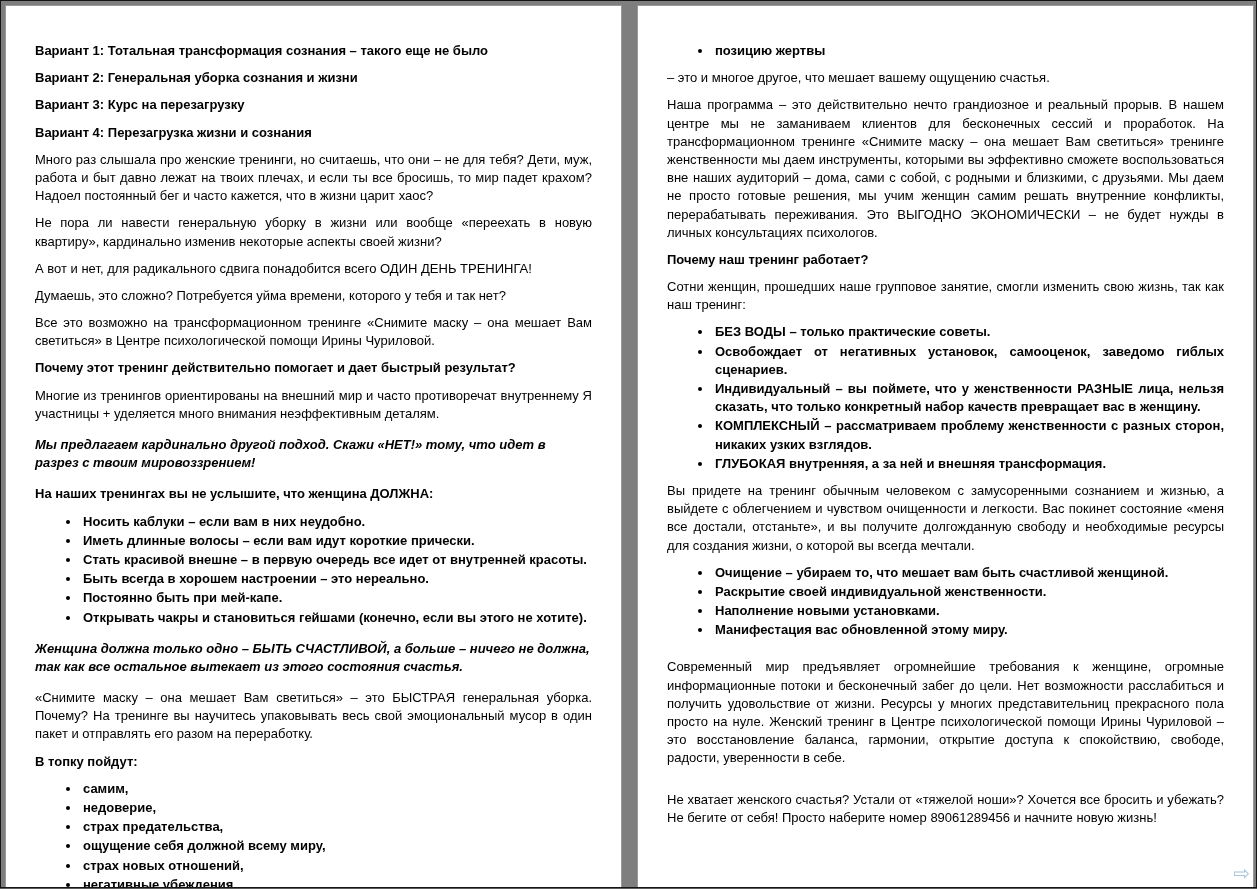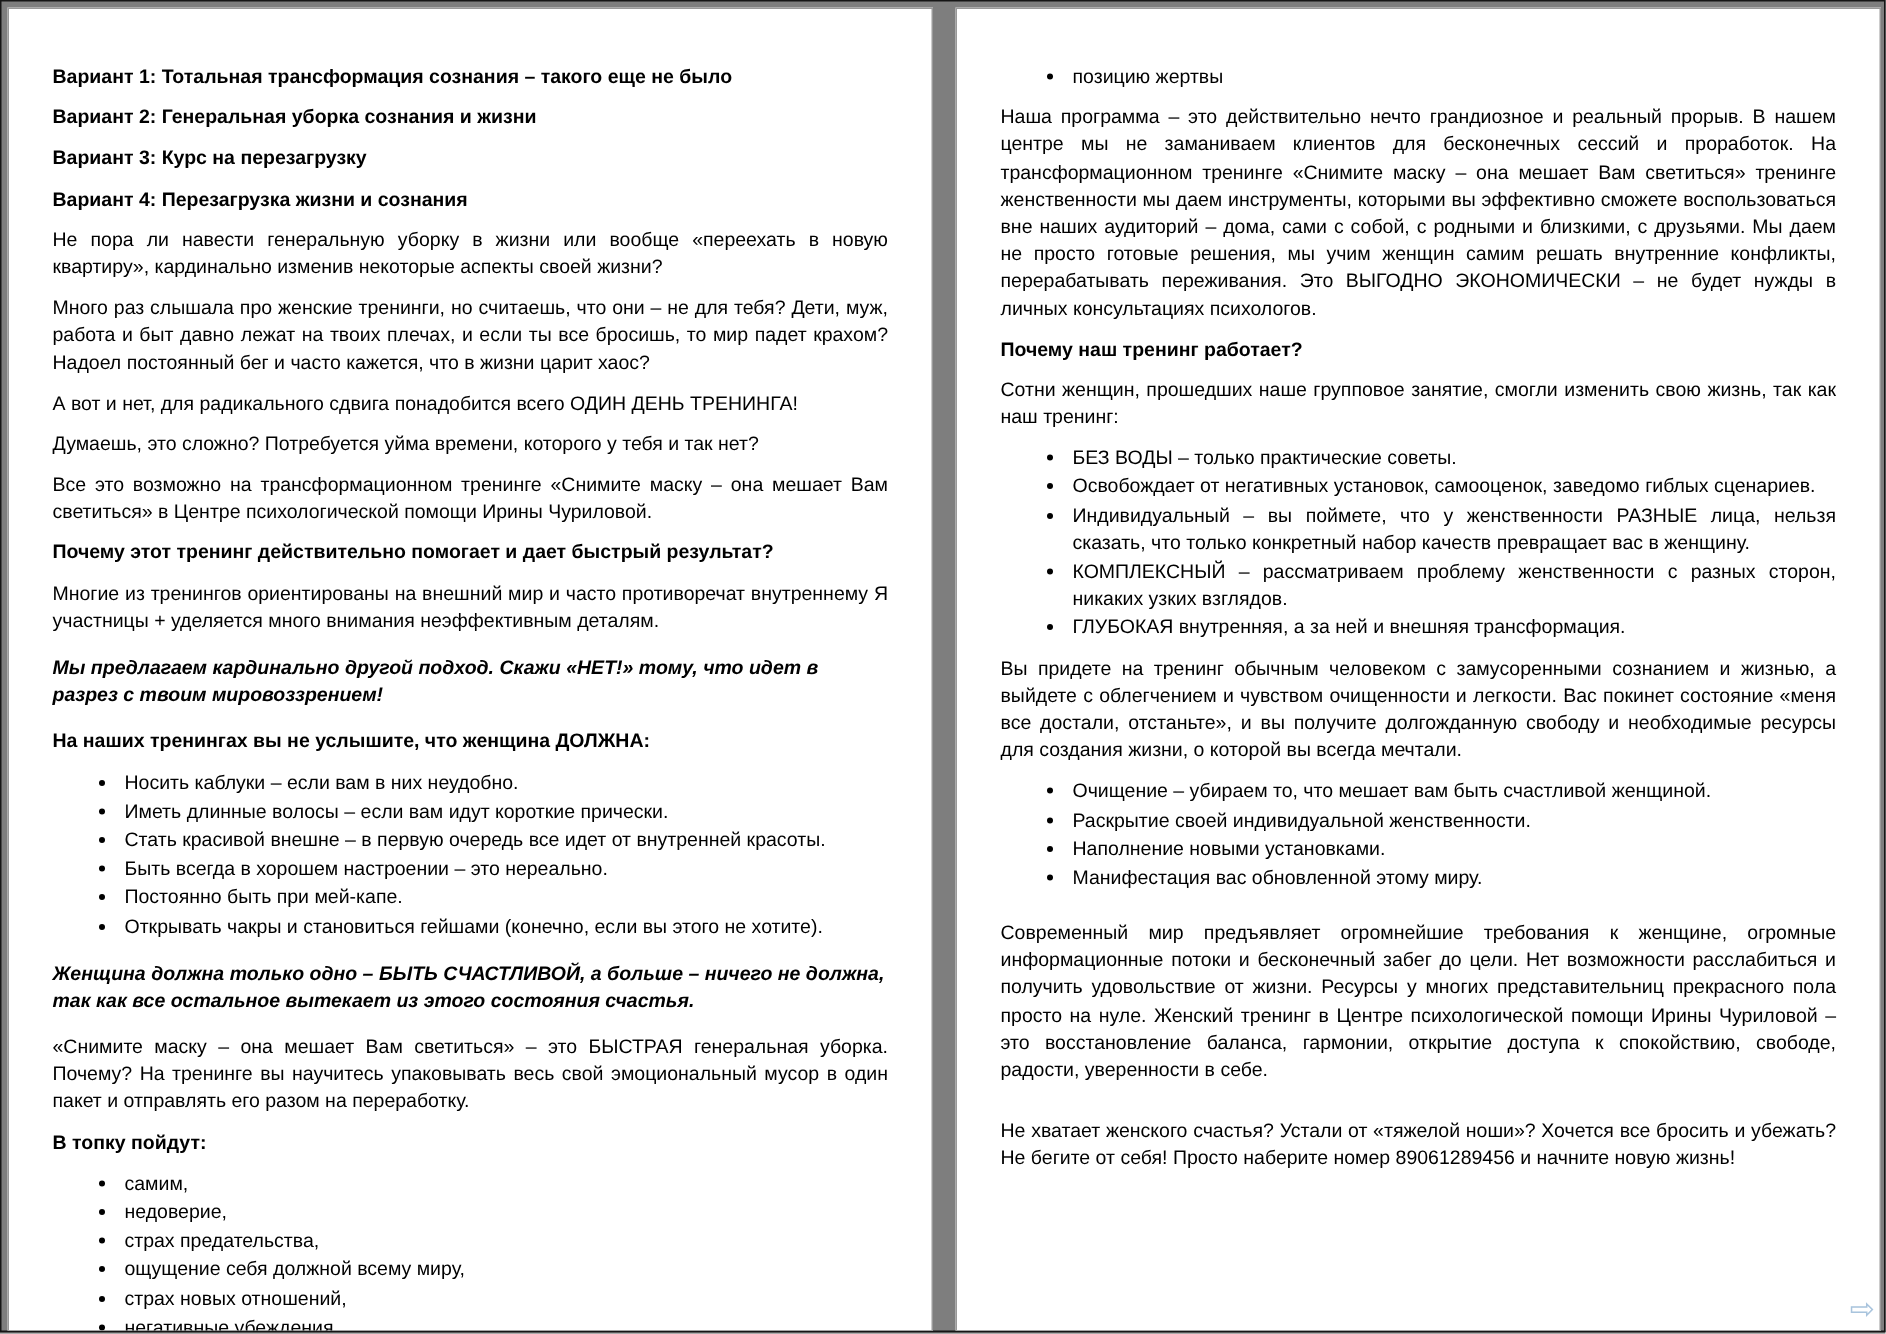--- a/index.html
+++ b/index.html
@@ -40,20 +40,21 @@
     text-align: left;
     font-style: italic;
     font-weight: bold;
     margin: 13px 0;
   }
   ul { padding-left: 46px; }
   li {
     margin: 0 0 1px 0;
     padding-left: 2px;
     text-align: justify;
+    font-weight: bold;
   }
   .gap-top-lg { margin-top: 19px; }
   .gap-top-md { margin-top: 23px; }
 
   .page-arrow {
     position: absolute;
     right: 6px;
     bottom: 4px;
     font-size: 20px;
     line-height: 1;
@@ -66,22 +67,22 @@
 <body>
 
 <div class="canvas">
 
   <div class="page page-left">
     <p class="h">Вариант 1: Тотальная трансформация сознания – такого еще не было</p>
     <p class="h">Вариант 2: Генеральная уборка сознания и жизни</p>
     <p class="h">Вариант 3: Курс на перезагрузку</p>
     <p class="h">Вариант 4: Перезагрузка жизни и сознания</p>
 
+    <p class="body">Много раз слышала про женские тренинги, но считаешь, что они – не для тебя? Дети, муж, работа и быт давно лежат на твоих плечах, и если ты все бросишь, то мир падет крахом? Надоел постоянный бег и часто кажется, что в жизни царит хаос?</p>
     <p class="body">Не пора ли навести генеральную уборку в жизни или вообще «переехать в новую квартиру», кардинально изменив некоторые аспекты своей жизни?</p>
-    <p class="body">Много раз слышала про женские тренинги, но считаешь, что они – не для тебя? Дети, муж, работа и быт давно лежат на твоих плечах, и если ты все бросишь, то мир падет крахом? Надоел постоянный бег и часто кажется, что в жизни царит хаос?</p>
     <p class="body">А вот и нет, для радикального сдвига понадобится всего ОДИН ДЕНЬ ТРЕНИНГА!</p>
     <p class="body">Думаешь, это сложно? Потребуется уйма времени, которого у тебя и так нет?</p>
     <p class="body">Все это возможно на трансформационном тренинге «Снимите маску – она мешает Вам светиться» в Центре психологической помощи Ирины Чуриловой.</p>
 
     <p class="h">Почему этот тренинг действительно помогает и дает быстрый результат?</p>
     <p class="body">Многие из тренингов ориентированы на внешний мир и часто противоречат внутреннему Я участницы + уделяется много внимания неэффективным деталям.</p>
 
     <p class="note">Мы предлагаем кардинально другой подход. Скажи «НЕТ!» тому, что идет в разрез с твоим мировоззрением!</p>
 
     <p class="h">На наших тренингах вы не услышите, что женщина ДОЛЖНА:</p>
@@ -107,20 +108,21 @@
       <li>страх новых отношений,</li>
       <li>негативные убеждения,</li>
     </ul>
   </div>
 
   <div class="page page-right">
     <ul>
       <li>позицию жертвы</li>
     </ul>
 
+    <p class="body">– это и многое другое, что мешает вашему ощущению счастья.</p>
 
     <p class="body">Наша программа – это действительно нечто грандиозное и реальный прорыв. В нашем центре мы не заманиваем клиентов для бесконечных сессий и проработок. На трансформационном тренинге «Снимите маску – она мешает Вам светиться» тренинге женственности мы даем инструменты, которыми вы эффективно сможете воспользоваться вне наших аудиторий – дома, сами с собой, с родными и близкими, с друзьями. Мы даем не просто готовые решения, мы учим женщин самим решать внутренние конфликты, перерабатывать переживания. Это ВЫГОДНО ЭКОНОМИЧЕСКИ – не будет нужды в личных консультациях психологов.</p>
 
     <p class="h">Почему наш тренинг работает?</p>
     <p class="body">Сотни женщин, прошедших наше групповое занятие, смогли изменить свою жизнь, так как наш тренинг:</p>
 
     <ul>
       <li>БЕЗ ВОДЫ – только практические советы.</li>
       <li>Освобождает от негативных установок, самооценок, заведомо гиблых сценариев.</li>
       <li>Индивидуальный – вы поймете, что у женственности РАЗНЫЕ лица, нельзя сказать, что только конкретный набор качеств превращает вас в женщину.</li>

